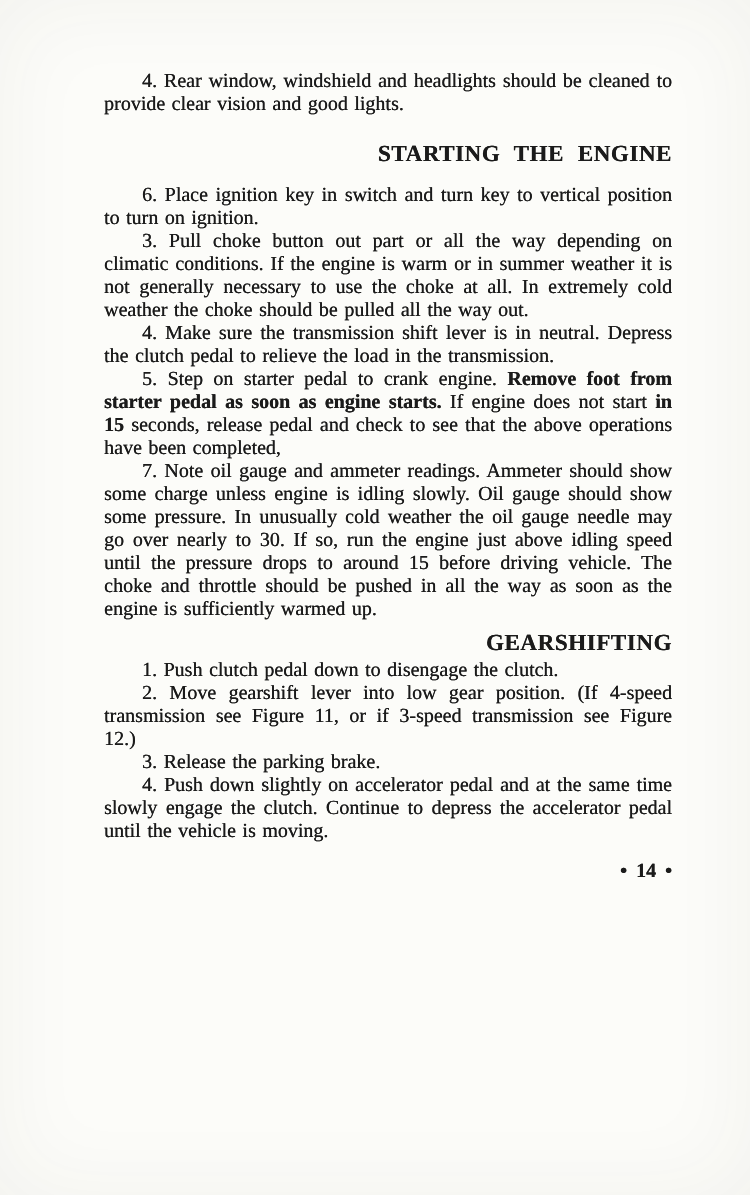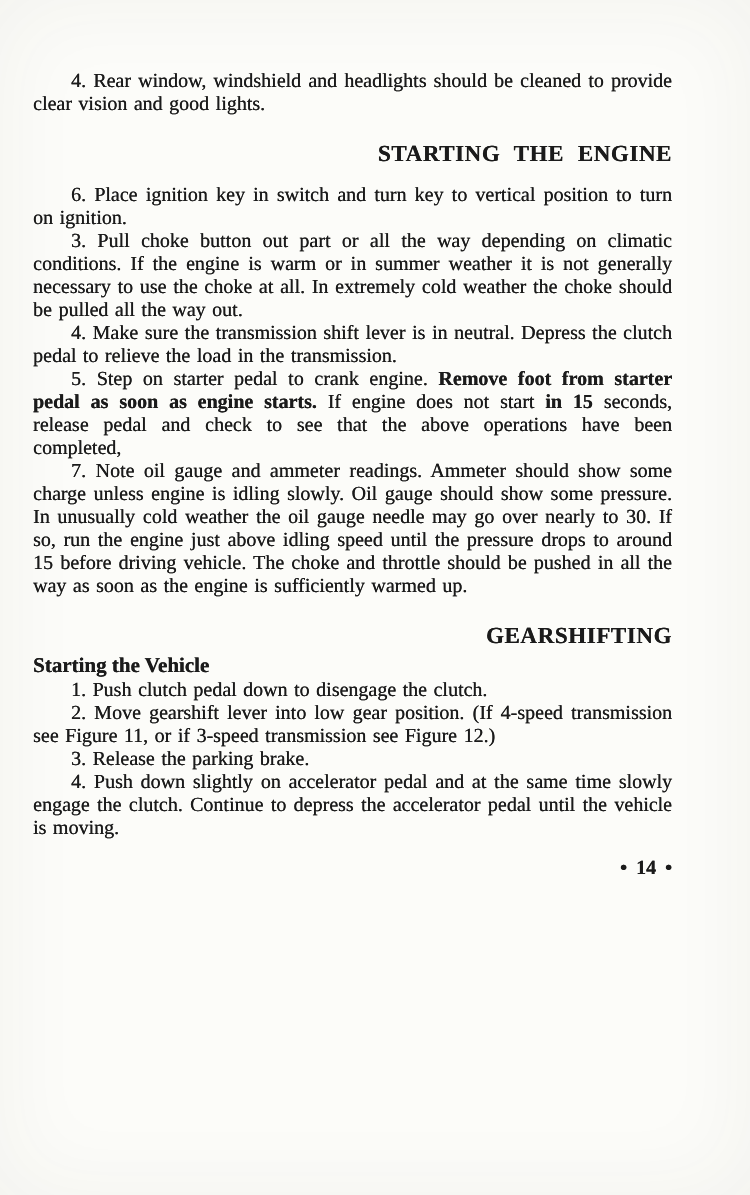--- a/index.html
+++ b/index.html
@@ -6,21 +6,21 @@
     margin: 0;
     padding: 0;
     background: #e9e9e7;
   }
   .page {
     position: relative;
     width: 750px;
     height: 1195px;
     margin: 0 auto;
     box-sizing: border-box;
-    padding: 70px 78px 0 33px;
+    padding: 70px 78px 0 104px;
     background: #fcfcf9;
     color: #1b1b1b;
     font-family: "Liberation Serif", "DejaVu Serif", serif;
     box-shadow: inset 0 0 90px rgba(60,55,45,0.05);
     overflow: hidden;
     text-rendering: geometricPrecision;
   }
   .par {
     margin: 0;
     font-size: 20px;
@@ -35,21 +35,21 @@
     margin: 24px 0 16px 0;
     font-size: 23px;
     line-height: 28px;
     font-weight: bold;
     text-align: right;
     letter-spacing: 0.6px;
     word-spacing: 0.32em;
     text-shadow: 0.3px 0 0 currentColor;
   }
   .section-heading.tight {
-    margin: 24px 0 2px 0;
+    margin: 8px 0 2px 0;
   }
   .subheading {
     margin: 0 0 1px 0;
     font-size: 21px;
     line-height: 26px;
     font-weight: bold;
     text-align: left;
     text-shadow: 0.3px 0 0 currentColor;
   }
   .page-number {
@@ -79,21 +79,20 @@
 
   <p class="par">4. Make sure the transmission shift lever is in neutral. Depress the clutch pedal to relieve the load in the transmission.</p>
 
   <p class="par"><span>5. Step on starter pedal to crank engine. </span><b>Remove foot from starter pedal as soon as engine starts.</b><span> If engine does not start </span><b>in 15</b><span> seconds, release pedal and check to see that the above operations have been completed,</span></p>
 
 
   <p class="par">7. Note oil gauge and ammeter readings. Ammeter should show some charge unless engine is idling slowly. Oil gauge should show some pressure. In unusually cold weather the oil gauge needle may go over nearly to 30. If so, run the engine just above idling speed until the pressure drops to around 15 before driving vehicle. The choke and throttle should be pushed in all the way as soon as the engine is sufficiently warmed up.</p>
 
   <h1 class="section-heading tight">GEARSHIFTING</h1>
 
-  <h2 class="subheading">Starting the Vehicle</h2>
 
   <p class="par">1. Push clutch pedal down to disengage the clutch.</p>
 
   <p class="par">2. Move gearshift lever into low gear position. (If 4-speed transmission see Figure 11, or if 3-speed transmission see Figure 12.)</p>
 
   <p class="par">3. Release the parking brake.</p>
 
   <p class="par">4. Push down slightly on accelerator pedal and at the same time slowly engage the clutch. Continue to depress the accelerator pedal until the vehicle is moving.</p>
 
   <div class="page-number">• 14 •</div>

